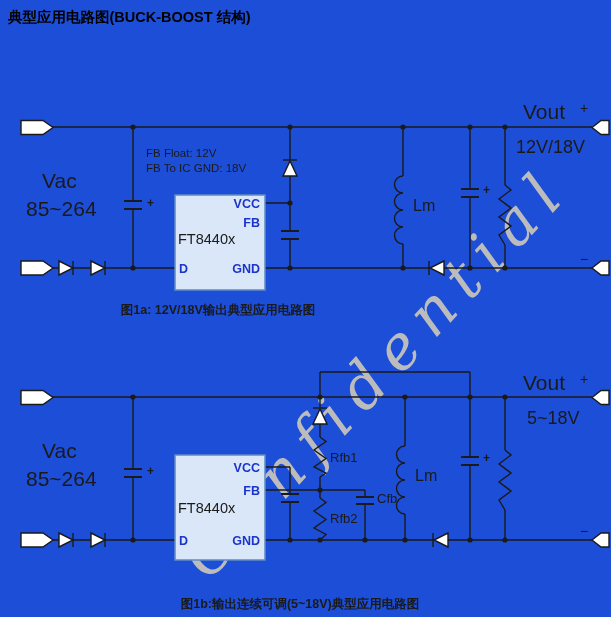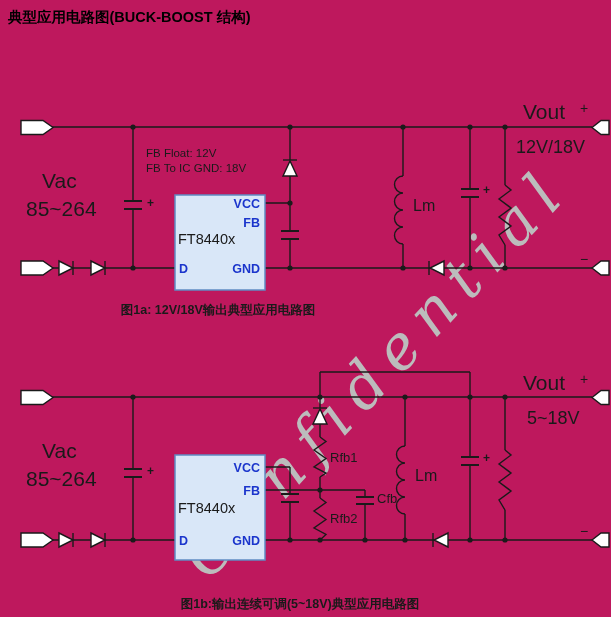--- a/index.html
+++ b/index.html
@@ -1,19 +1,19 @@
 <!DOCTYPE html>
 <html><head>
 <meta charset="utf-8">
 <style>
   html,body{margin:0;padding:0;background:#ffffff;}
   .page{
     position:relative;
     width:611px;height:617px;
-    background:#be185d;
+    background:#1d4ed8;
     overflow:hidden;
     font-family:"Liberation Sans",sans-serif;
   }
   .title{
     position:absolute;left:8px;top:8px;
     font-weight:bold;font-size:14.5px;color:#000;
     z-index:2;white-space:nowrap;
   }
   .watermark{
     position:absolute;left:375px;top:372px;

